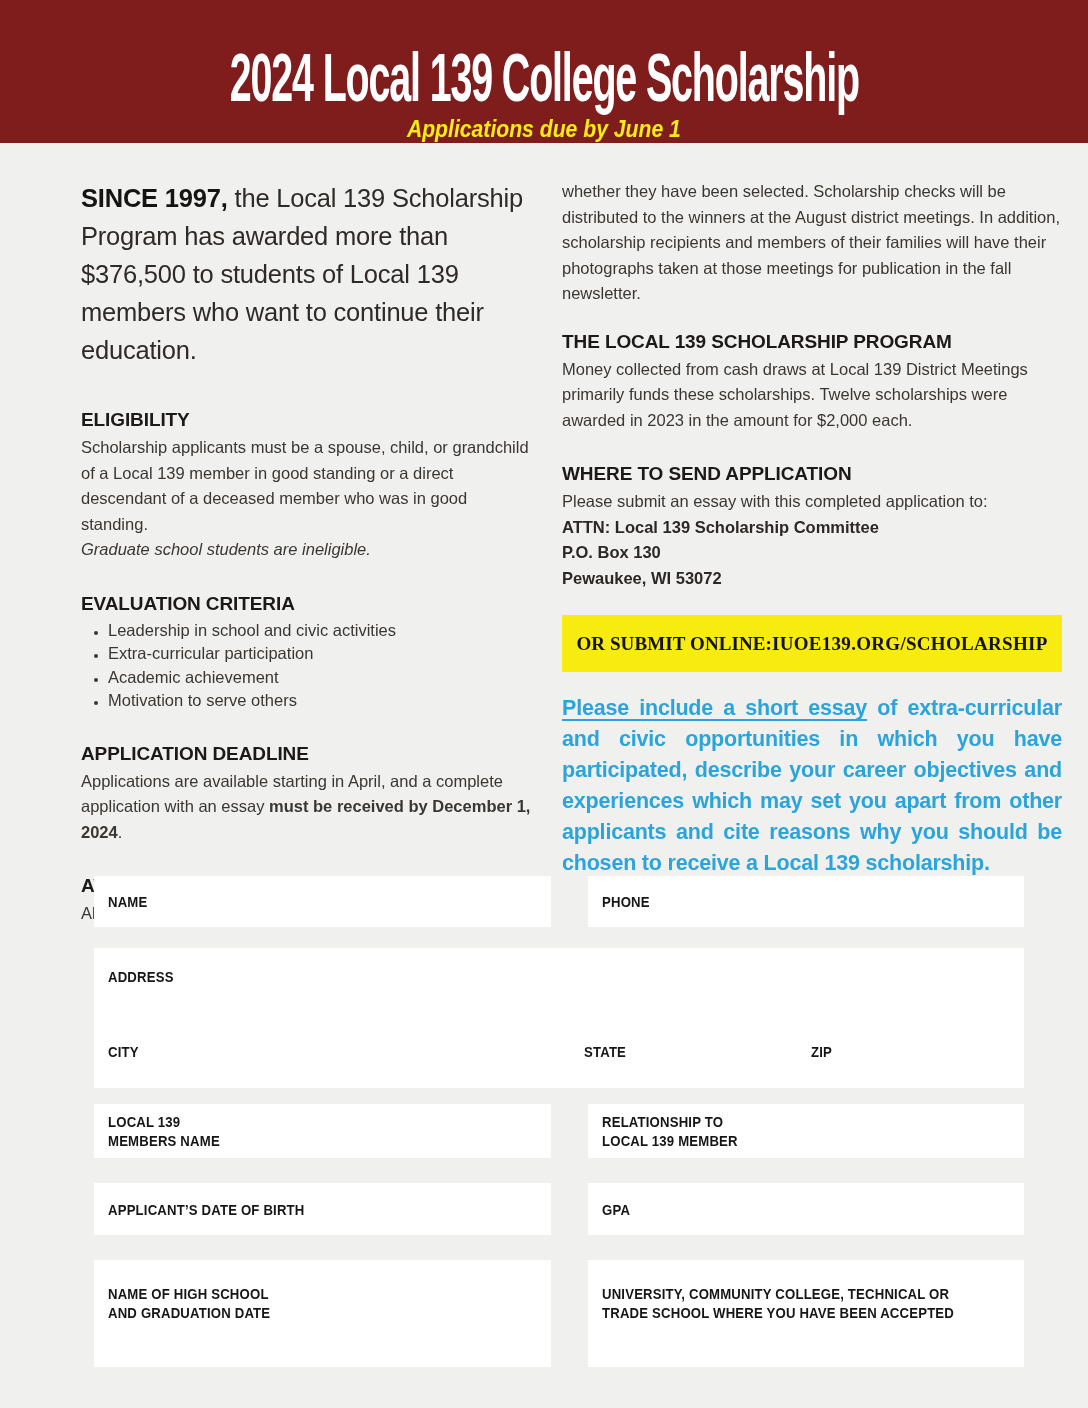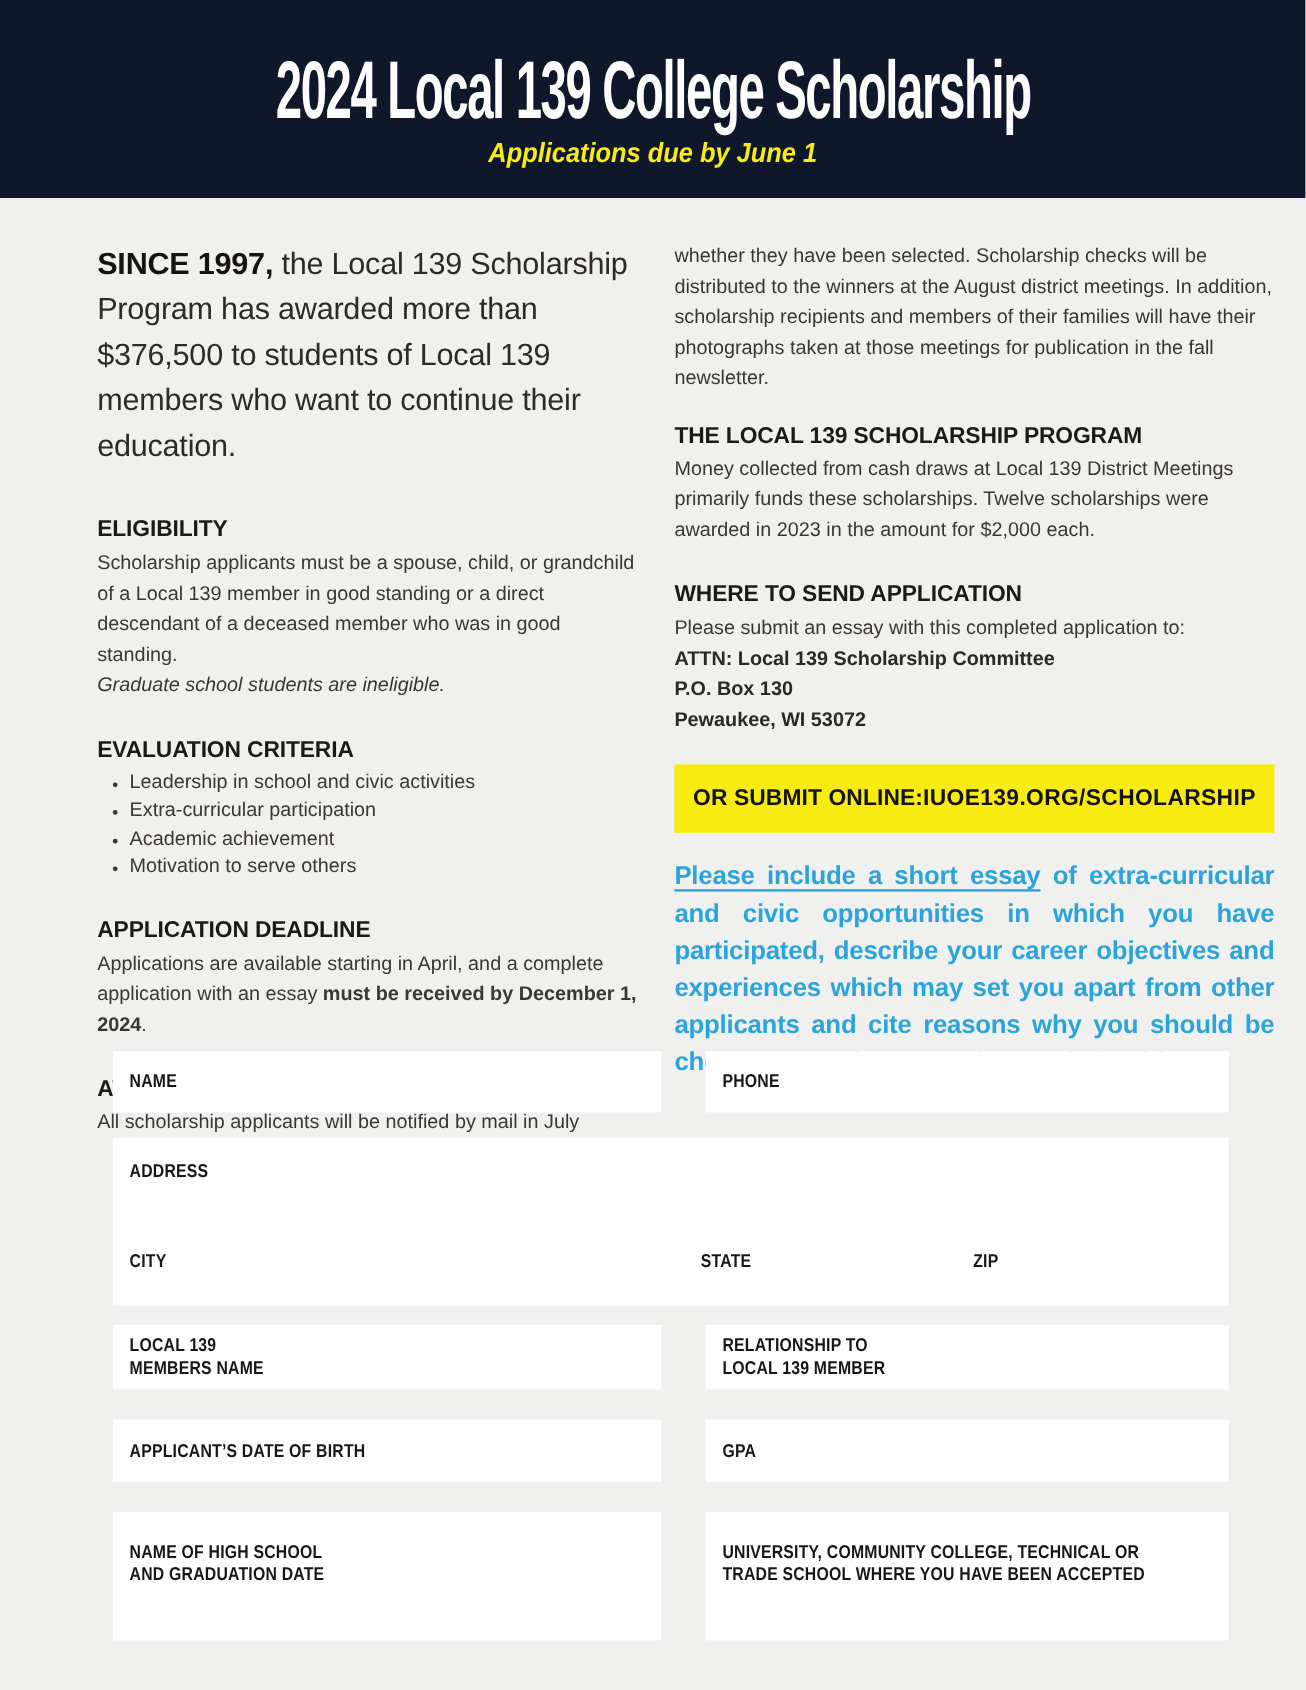--- a/index.html
+++ b/index.html
@@ -8,22 +8,22 @@
     font-family:"Liberation Sans", sans-serif;
     background:#e8e8e6;
   }
   .page {
     position:relative; width:1088px; height:1408px;
     background:#f0f0ee; overflow:hidden;
   }
 
   
   .banner {
-    height:165px; background:#0f172a;
-    display:flex; flex-direction:column; align-items:center; justify-content:center;
+    height:143px; background:#7f1d1d;
+    display:flex; flex-direction:column; align-items:center; justify-content:flex-end;
   }
   .title {
     margin-top:16px; line-height:70px; font-size:68px; font-weight:bold; color:#ffffff;
     letter-spacing:-2px; white-space:nowrap;
     transform:scaleX(0.58); transform-origin:center;
   }
   .subtitle {
     margin-top:4px; font-size:23px; font-weight:bold; font-style:italic;
     color:#f7ec15; white-space:nowrap; transform:scaleX(0.92); transform-origin:center;
   }
@@ -48,21 +48,21 @@
 
   ul.bullets { margin:4px 0 0; padding-left:27px; }
   ul.bullets li { font-size:16.5px; line-height:23.5px; color:#3a3733; }
   ul.bullets li::marker { font-size:12px; }
 
   .addr-line { font-weight:bold; font-size:16.5px; line-height:25.5px; color:#2b2825; margin:0; }
 
   .yellow-box {
     margin-top:24px; height:57px; background:#f8eb10;
     display:flex; align-items:center; justify-content:center;
-    font-size:19px; font-weight:bold; color:#131313; letter-spacing:0.1px;
+    font-size:19px; font-weight:bold; color:#131313; letter-spacing:0.1px;font-family:Liberation Serif, serif;
   }
   .yellow-box .url { letter-spacing:0.3px; }
 
   .essay {
     margin:21px 0 0; font-size:21.5px; line-height:31px; font-weight:bold;
     color:#2ba4dc; text-align:justify; letter-spacing:-0.2px;
   }
   .essay .ul { text-decoration:underline; text-underline-offset:4px; text-decoration-thickness:2px; }
 
   

